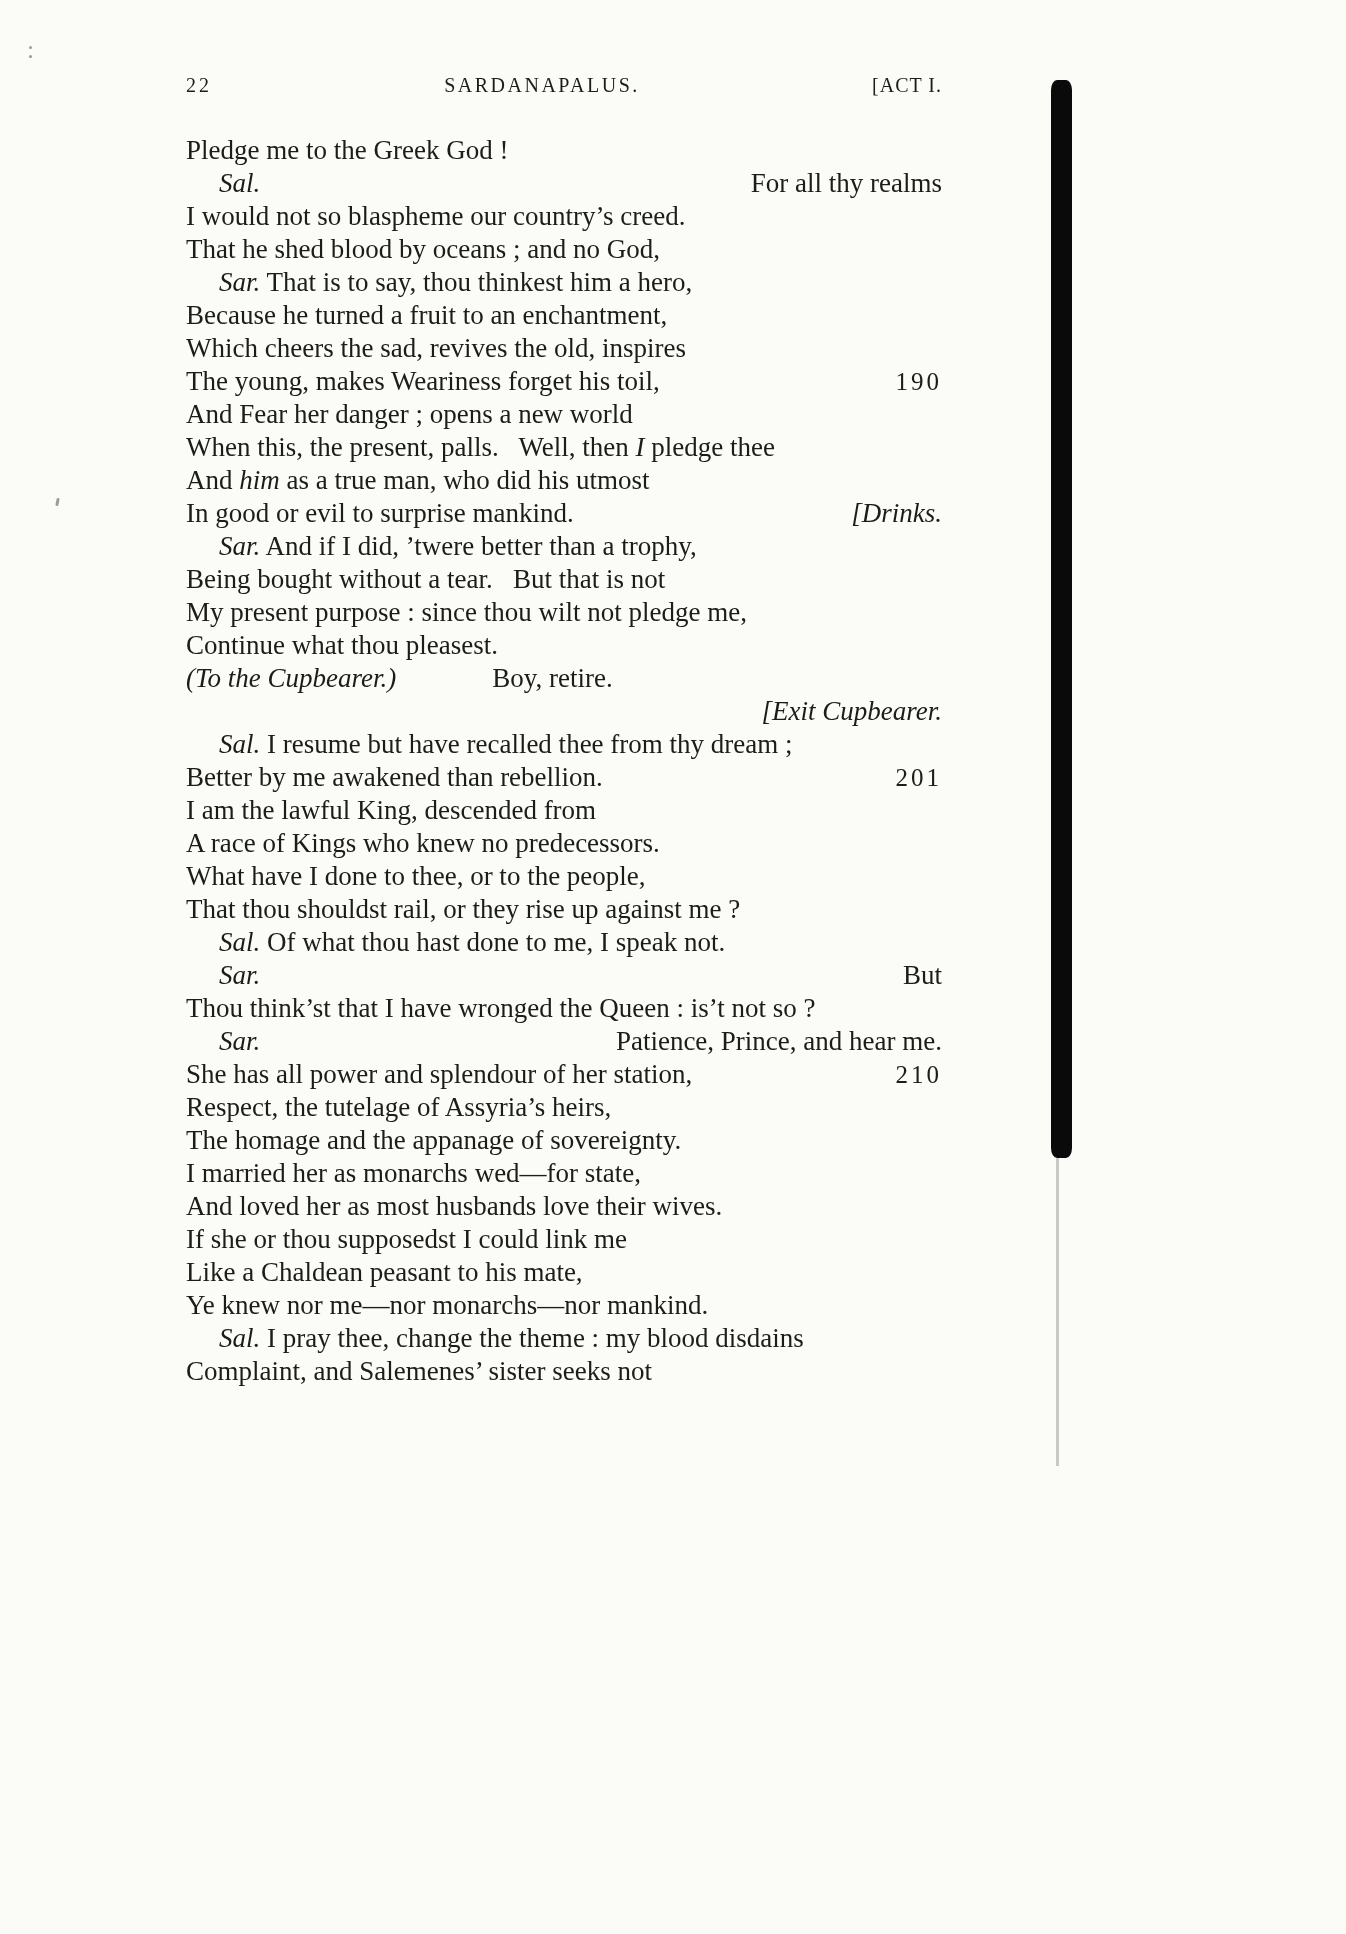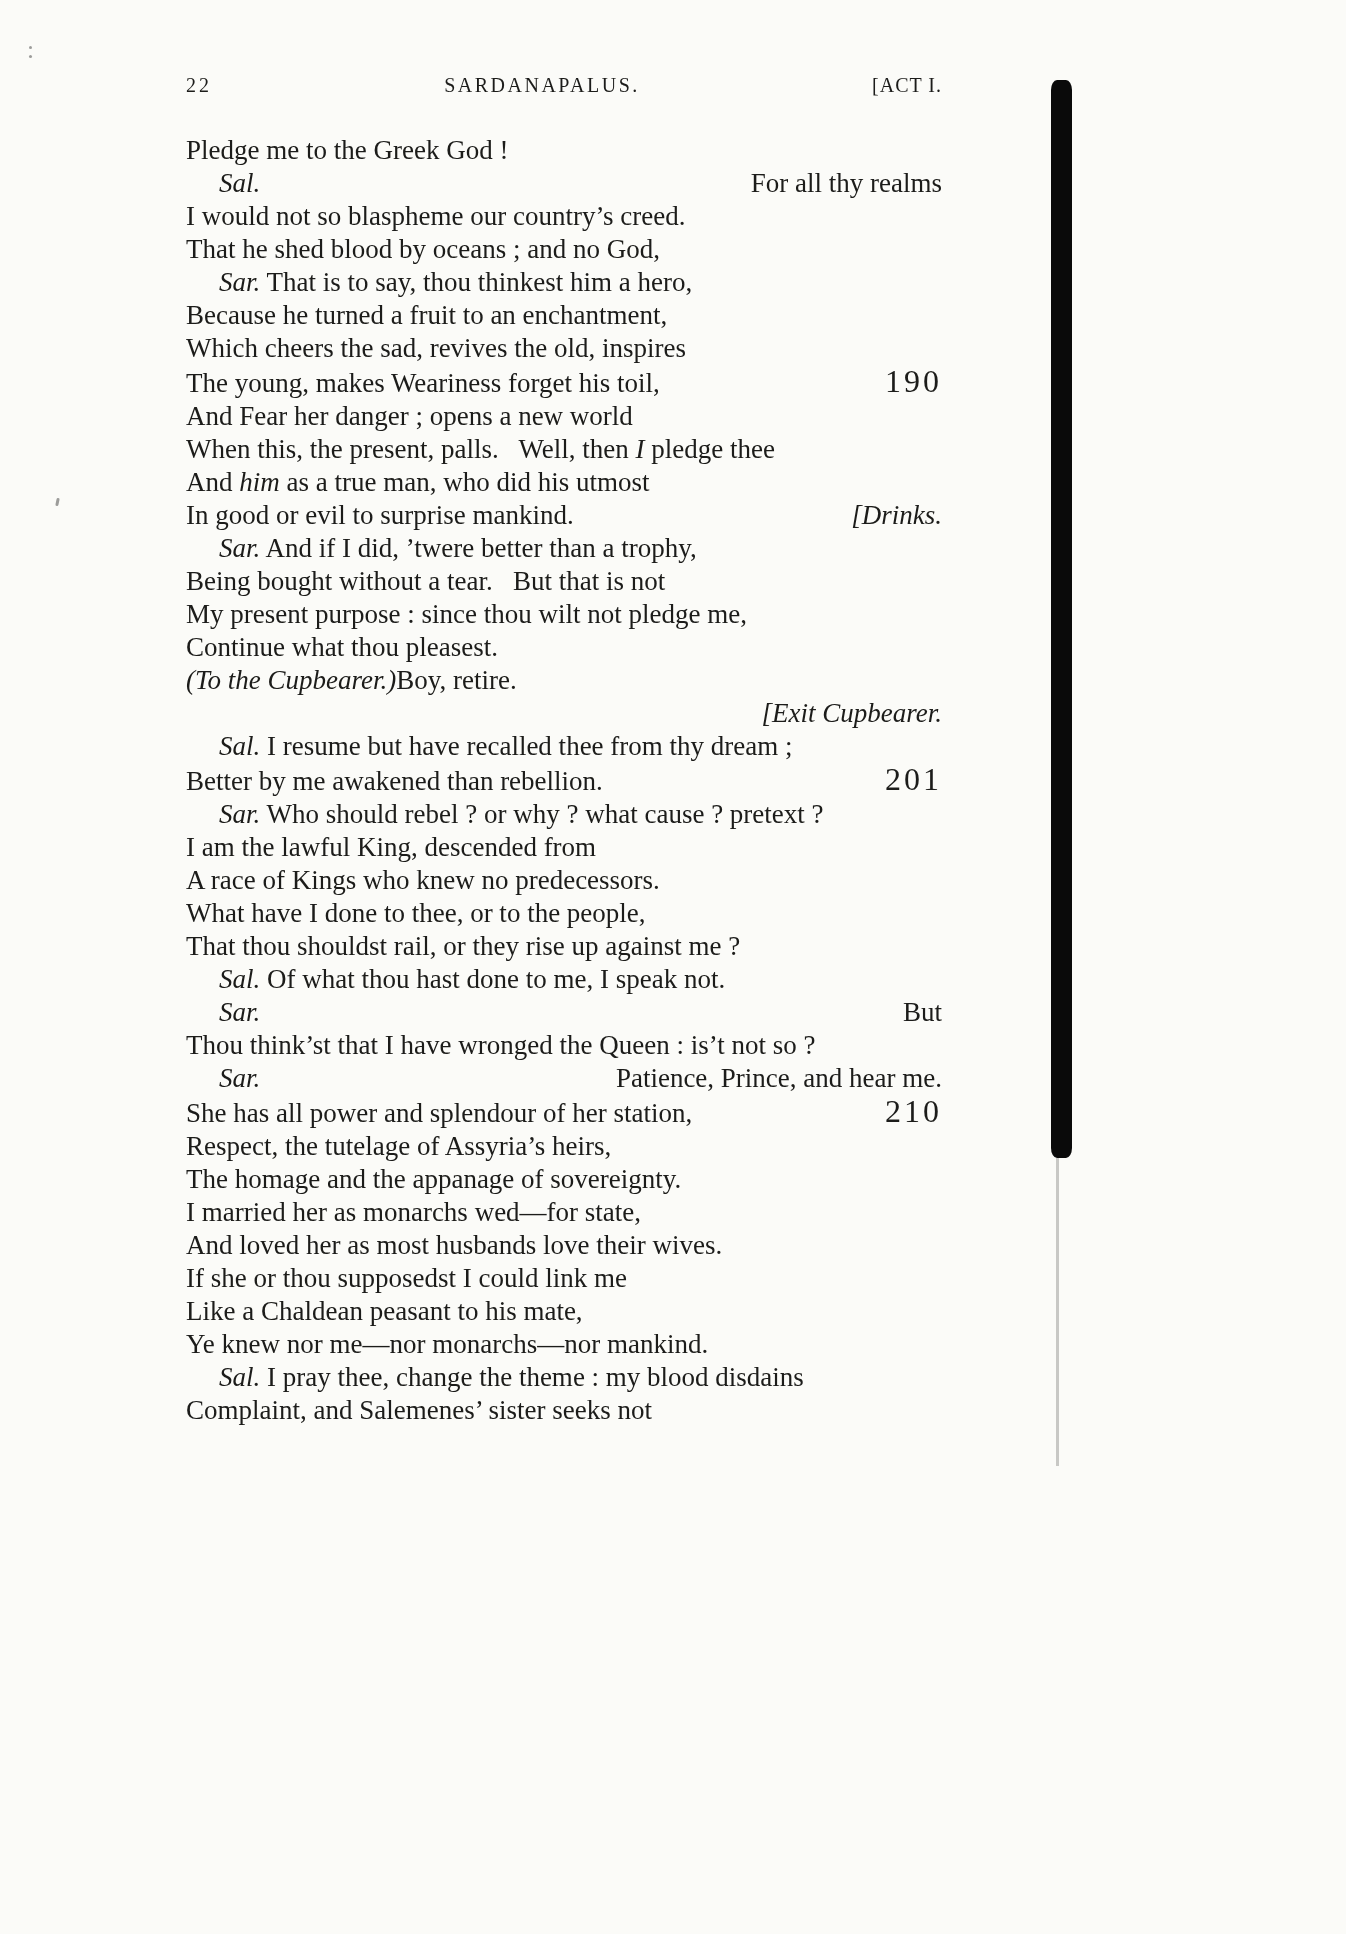--- a/index.html
+++ b/index.html
@@ -29,21 +29,21 @@
     position: absolute;
     left: 186px; top: 134px; width: 756px;
     font-size: 27px;
     line-height: 33px;
   }
   .line { white-space: pre-wrap; min-height: 33px; }
   .line.has-right { display: flex; justify-content: space-between; align-items: baseline; }
   .line.indent { padding-left: 33px; }
   .it { font-style: italic; }
   .right { white-space: pre-wrap; }
-  .num { letter-spacing: 3px; font-size: 32px; }
+  .num { letter-spacing: 3px; font-size: 25px; }
   .scan-bar {
     position: absolute;
     left: 1051px; top: 80px;
     width: 21px; height: 1078px;
     background: var(--bar);
     border-radius: 6px / 10px;
   }
   .scan-tail {
     position: absolute;
     left: 1056px; top: 1158px;
@@ -73,25 +73,24 @@
     <div class="line"><span class="left"><span>Which cheers the sad, revives the old, inspires</span></span></div>
     <div class="line has-right"><span class="left"><span>The young, makes Weariness forget his toil,</span></span><span class="right num">190</span></div>
     <div class="line"><span class="left"><span>And Fear her danger ; opens a new world</span></span></div>
     <div class="line"><span class="left"><span>When this, the present, palls.   Well, then </span><span class="it">I</span><span> pledge thee</span></span></div>
     <div class="line"><span class="left"><span>And </span><span class="it">him</span><span> as a true man, who did his utmost</span></span></div>
     <div class="line has-right"><span class="left"><span>In good or evil to surprise mankind.</span></span><span class="right it">[Drinks.</span></div>
     <div class="line indent"><span class="left"><span class="it">Sar.</span><span> And if I did, ’twere better than a trophy,</span></span></div>
     <div class="line"><span class="left"><span>Being bought without a tear.   But that is not</span></span></div>
     <div class="line"><span class="left"><span>My present purpose : since thou wilt not pledge me,</span></span></div>
     <div class="line"><span class="left"><span>Continue what thou pleasest.</span></span></div>
-    <div class="line"><span class="left"><span class="it">(To the Cupbearer.)</span><span style="display: inline-block; ">Boy, retire.</span></span></div>
+    <div class="line"><span class="left"><span class="it">(To the Cupbearer.)</span><span style="display: inline-block; margin-left: 96px;">Boy, retire.</span></span></div>
     <div class="line has-right"><span class="left"></span><span class="right it">[Exit Cupbearer.</span></div>
     <div class="line indent"><span class="left"><span class="it">Sal.</span><span> I resume but have recalled thee from thy dream ;</span></span></div>
     <div class="line has-right"><span class="left"><span>Better by me awakened than rebellion.</span></span><span class="right num">201</span></div>
-    <div class="line indent"><span class="left"><span class="it">Sar.</span><span> Who should rebel ? or why ? what cause ? pretext ?</span></span></div>
     <div class="line"><span class="left"><span>I am the lawful King, descended from</span></span></div>
     <div class="line"><span class="left"><span>A race of Kings who knew no predecessors.</span></span></div>
     <div class="line"><span class="left"><span>What have I done to thee, or to the people,</span></span></div>
     <div class="line"><span class="left"><span>That thou shouldst rail, or they rise up against me ?</span></span></div>
     <div class="line indent"><span class="left"><span class="it">Sal.</span><span> Of what thou hast done to me, I speak not.</span></span></div>
     <div class="line indent has-right"><span class="left"><span class="it">Sar.</span></span><span class="right">But</span></div>
     <div class="line"><span class="left"><span>Thou think’st that I have wronged the Queen : is’t not so ?</span></span></div>
     <div class="line indent has-right"><span class="left"><span class="it">Sar.</span></span><span class="right">Patience, Prince, and hear me.</span></div>
     <div class="line has-right"><span class="left"><span>She has all power and splendour of her station,</span></span><span class="right num">210</span></div>
     <div class="line"><span class="left"><span>Respect, the tutelage of Assyria’s heirs,</span></span></div>

